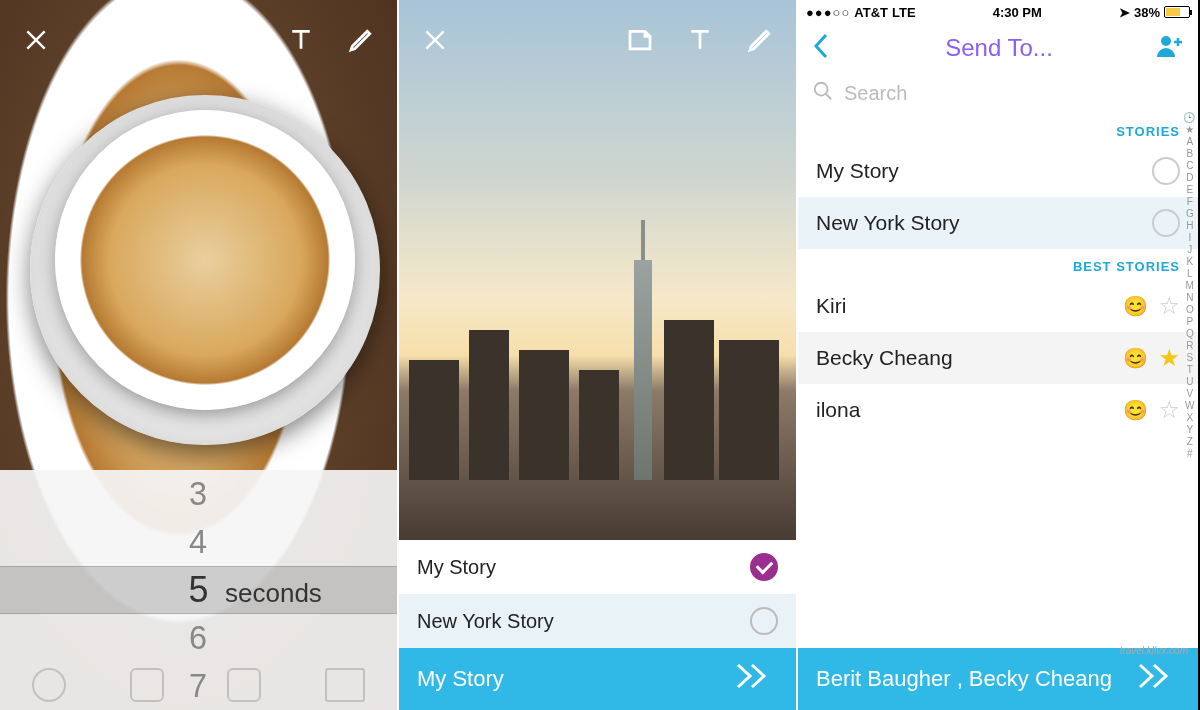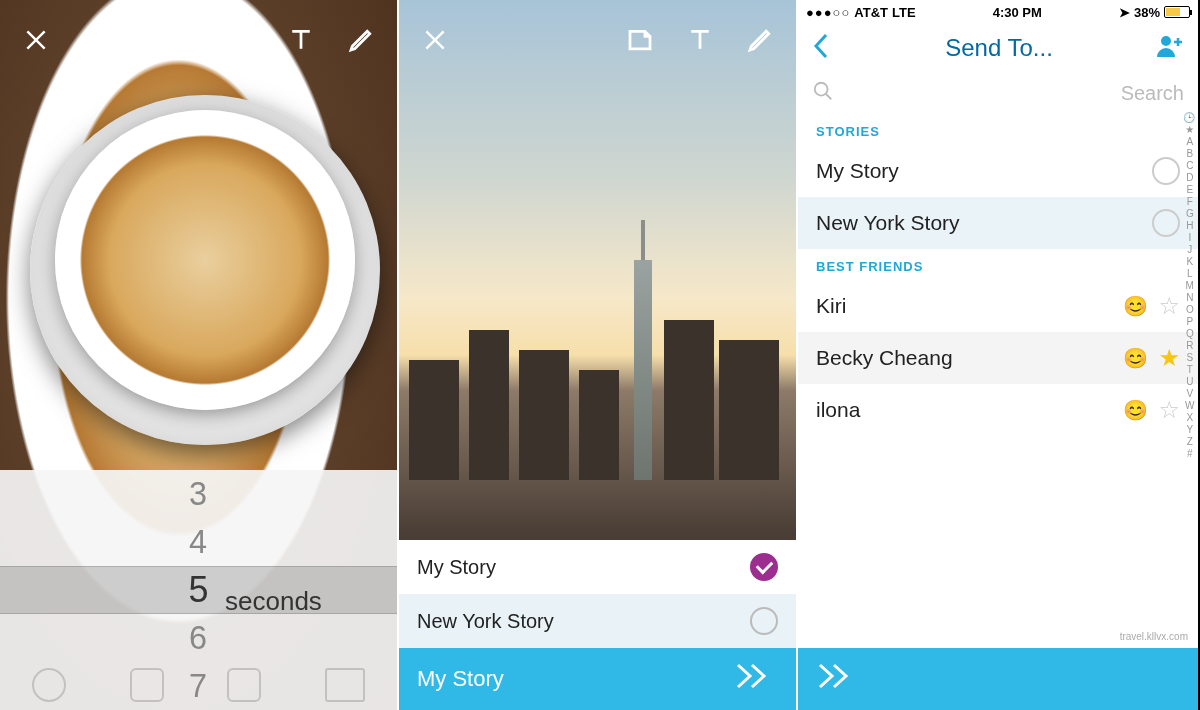--- a/index.html
+++ b/index.html
@@ -53,21 +53,21 @@
   }
   .picker-band {
     position:absolute; top:96px; left:0; right:0; height:48px;
     background: rgba(130,130,130,.35);
     border-top:1px solid rgba(0,0,0,.15);
     border-bottom:1px solid rgba(0,0,0,.15);
   }
   .picker-col { position:relative; height:100%; display:flex; flex-direction:column; align-items:center; justify-content:center; }
   .pick-val { font-size:36px; font-weight:300; height:48px; line-height:48px; color:#333; }
   .pick-val.dim { color:#888; transform:scale(.9); }
-  .seconds-label { position:absolute; top:116px; left:225px; font-size:26px; color:#333; }
+  .seconds-label { position:absolute; top:108px; left:225px; font-size:26px; color:#333; }
   .bottom-ghost-icons { position:absolute; bottom:8px; left:0; right:0; display:flex; justify-content:space-around; opacity:.25; }
   .ghost { width:34px; height:34px; border:2px solid #555; border-radius:6px; }
   .ghost.circle { border-radius:50%; }
 
   
   .skyline-bg {
     position:absolute; inset:0;
     background: linear-gradient(180deg, #a7c4d8 0%, #cfd6d0 25%, #f6e8c9 42%, #f7dfab 50%, #8d7a68 55%, #4a3e36 75%, #2a221d 100%);
   }
   .buildings { position:absolute; bottom:230px; left:0; right:0; height:240px; }
@@ -95,50 +95,49 @@
     height:24px; display:flex; align-items:center; justify-content:space-between;
     padding:0 8px; font-size:13px; font-weight:600; color:#000;
   }
   .status-left,.status-right { display:flex; align-items:center; gap:4px; }
   .dots { letter-spacing:1px; }
   .batt { display:inline-block; width:26px; height:12px; border:1px solid #000; border-radius:2px; position:relative; }
   .batt::after { content:""; position:absolute; right:-3px; top:3px; width:2px; height:5px; background:#000; }
   .batt-fill { position:absolute; top:1px; left:1px; bottom:1px; width:60%; background:#f7c948; }
 
   .nav-bar { height:48px; display:flex; align-items:center; justify-content:space-between; padding:0 14px; }
-  .nav-title { color:#0369a1; font-size:24px; font-weight:500;margin-left:12px; }
+  .nav-title { color:#8b5cf6; font-size:24px; font-weight:500;margin-left:12px; }
   .back-chev svg { stroke:#1fa8d8; stroke-width:3; fill:none; }
   .addfriend svg { fill:#1fa8d8; }
 
   .search-row { display:flex; align-items:center; padding:8px 14px; gap:10px; }
   .search-row input {
     border:none; outline:none; font-size:20px; flex:1; color:#333;
     background:transparent;
-    text-align:right;
   }
   .search-row input::placeholder { color:#bbb; }
   .mag svg { stroke:#bbb; stroke-width:2; fill:none; }
 
-  .section-h { color:#1fa8d8; font-size:13px; font-weight:700; letter-spacing:1px; padding:10px 18px 6px; }
+  .section-h { color:#1fa8d8; font-size:13px; font-weight:700; letter-spacing:1px; padding:10px 18px 6px;text-align:right; }
   .lrow { display:flex; align-items:center; justify-content:space-between; padding:0 18px; height:52px; font-size:21px; color:#222; }
   .lrow.hl { background:#eaf3f7; }
   .lrow.shade { background:#f4f4f4; }
   .row-right { display:flex; align-items:center; gap:10px; }
   .circ { width:28px; height:28px; border-radius:50%; border:2px solid #ccc; }
   .sq { width:26px; height:26px; border-radius:5px; border:2px solid #ccc; }
   .sq.checked { background:#1fb4e6; border-color:#1fb4e6; position:relative; }
   .sq.checked::after { content:""; position:absolute; top:5px; left:4px; width:12px; height:7px; border-left:3px solid #fff; border-bottom:3px solid #fff; transform:rotate(-45deg); }
   .emoji-face { font-size:20px; }
   .star-out { font-size:24px; color:#ccc; }
   .star-fill { font-size:24px; color:#f5c518; }
 
   .idx-rail { position:absolute; right:2px; top:112px; font-size:10px; color:#999; line-height:12px; text-align:center; }
   .idx-rail div { height:12px; }
 
-  .watermark { position:absolute; right:10px; bottom:68px; font-size:10px; color:#aaa; }
+  .watermark { position:absolute; right:10px; bottom:54px; font-size:10px; color:#aaa;font-style:italic; }
 </style>
 </head>
 <body>
 
 <div class="panel panel1">
   <div class="wood-top"></div>
   <div class="latte-bg"></div>
   <div class="saucer"></div>
   <div class="cup"></div>
 
@@ -290,21 +289,21 @@
   <div class="section-h">STORIES</div>
   <div class="lrow">
     <span>My Story</span>
     <span class="circ"></span>
   </div>
   <div class="lrow hl">
     <span>New York Story</span>
     <span class="circ"></span>
   </div>
 
-  <div class="section-h">BEST FRIENDS</div>
+  <div class="section-h">BEST STORIES</div>
   <div class="lrow">
     <span>Kiri</span>
     <span class="row-right">
       <span class="emoji-face">😊</span>
       <span class="star-out">☆</span>
     </span>
   </div>
   <div class="lrow shade">
     <span>Becky Cheang</span>
     <span class="row-right">
@@ -315,20 +314,21 @@
   <div class="lrow">
     <span>ilona</span>
     <span class="row-right">
       <span class="emoji-face">😊</span>
       <span class="star-out">☆</span>
     </span>
   </div>
 
 
   <div class="send-bar">
+    <span>Berit Baugher , Becky Cheang</span>
     <span class="chevrons">
       <svg width="44" height="30" viewBox="0 0 44 30">
           <path d="M4 4 l12 11 l-12 11 M18 4 l12 11 l-12 11"></path>
         </svg>
     </span>
   </div>
 
   <div class="idx-rail" id="idx-rail">
       <div>🕒</div>
       <div>★</div>

